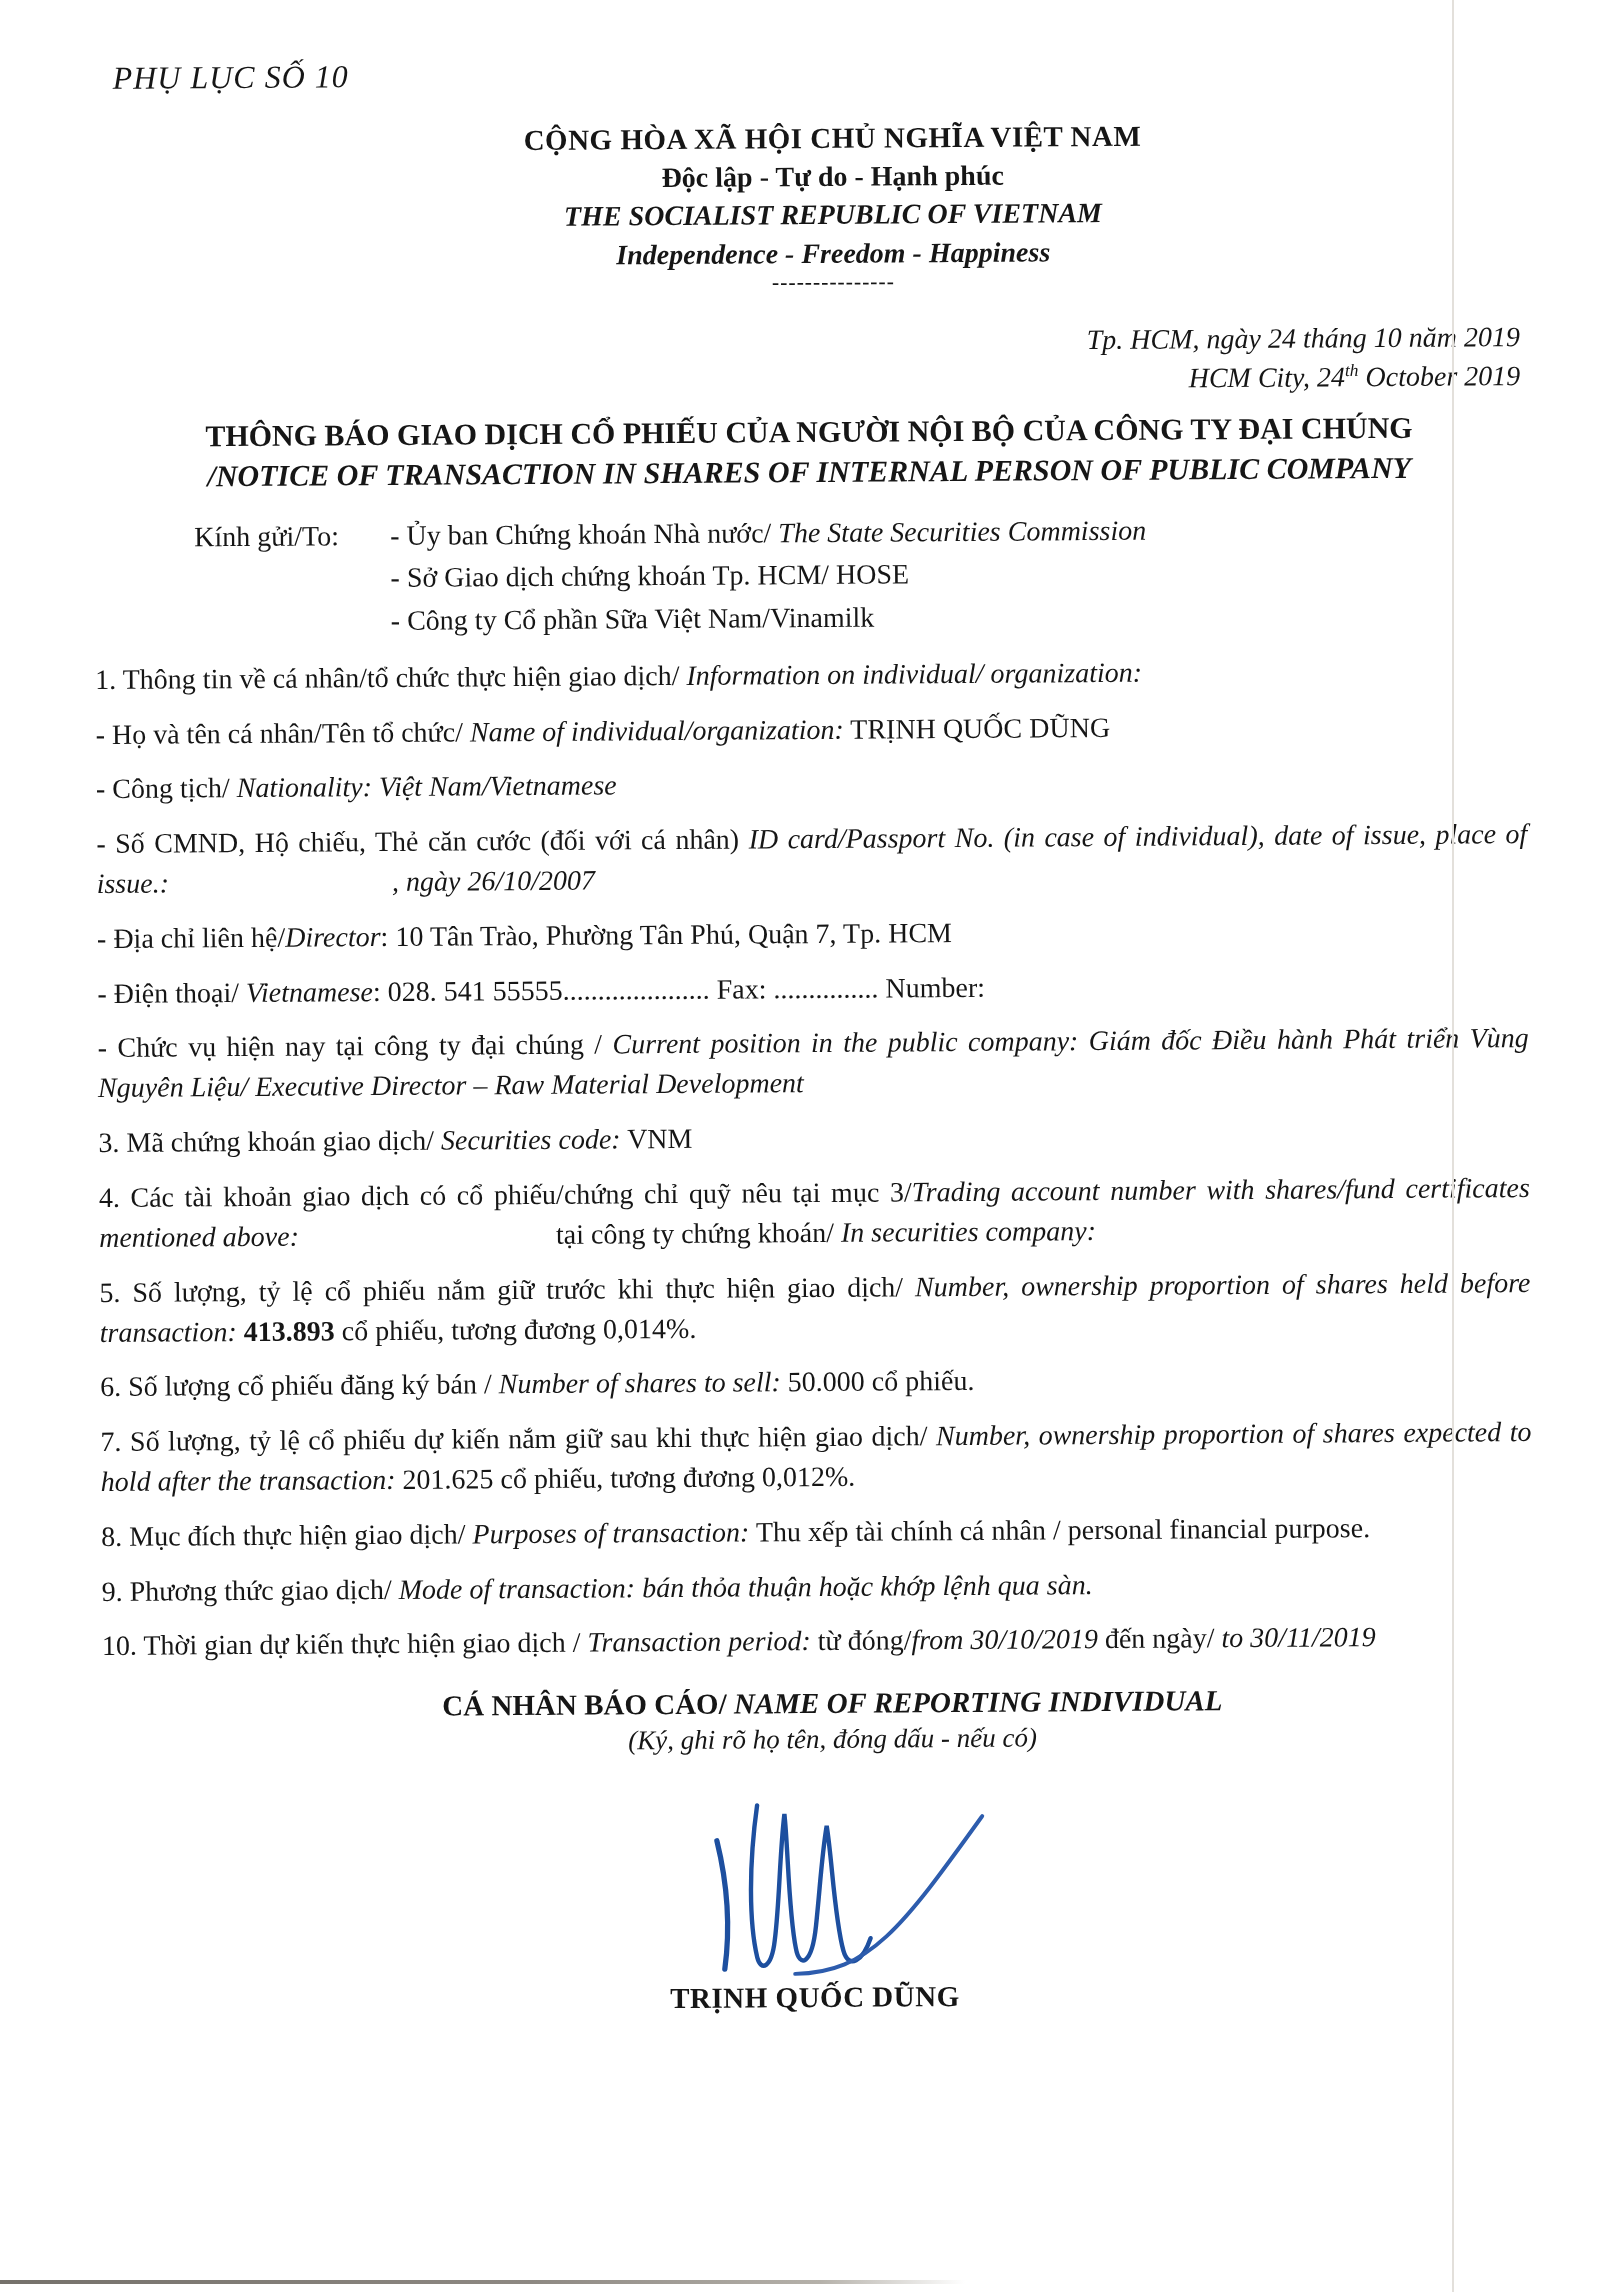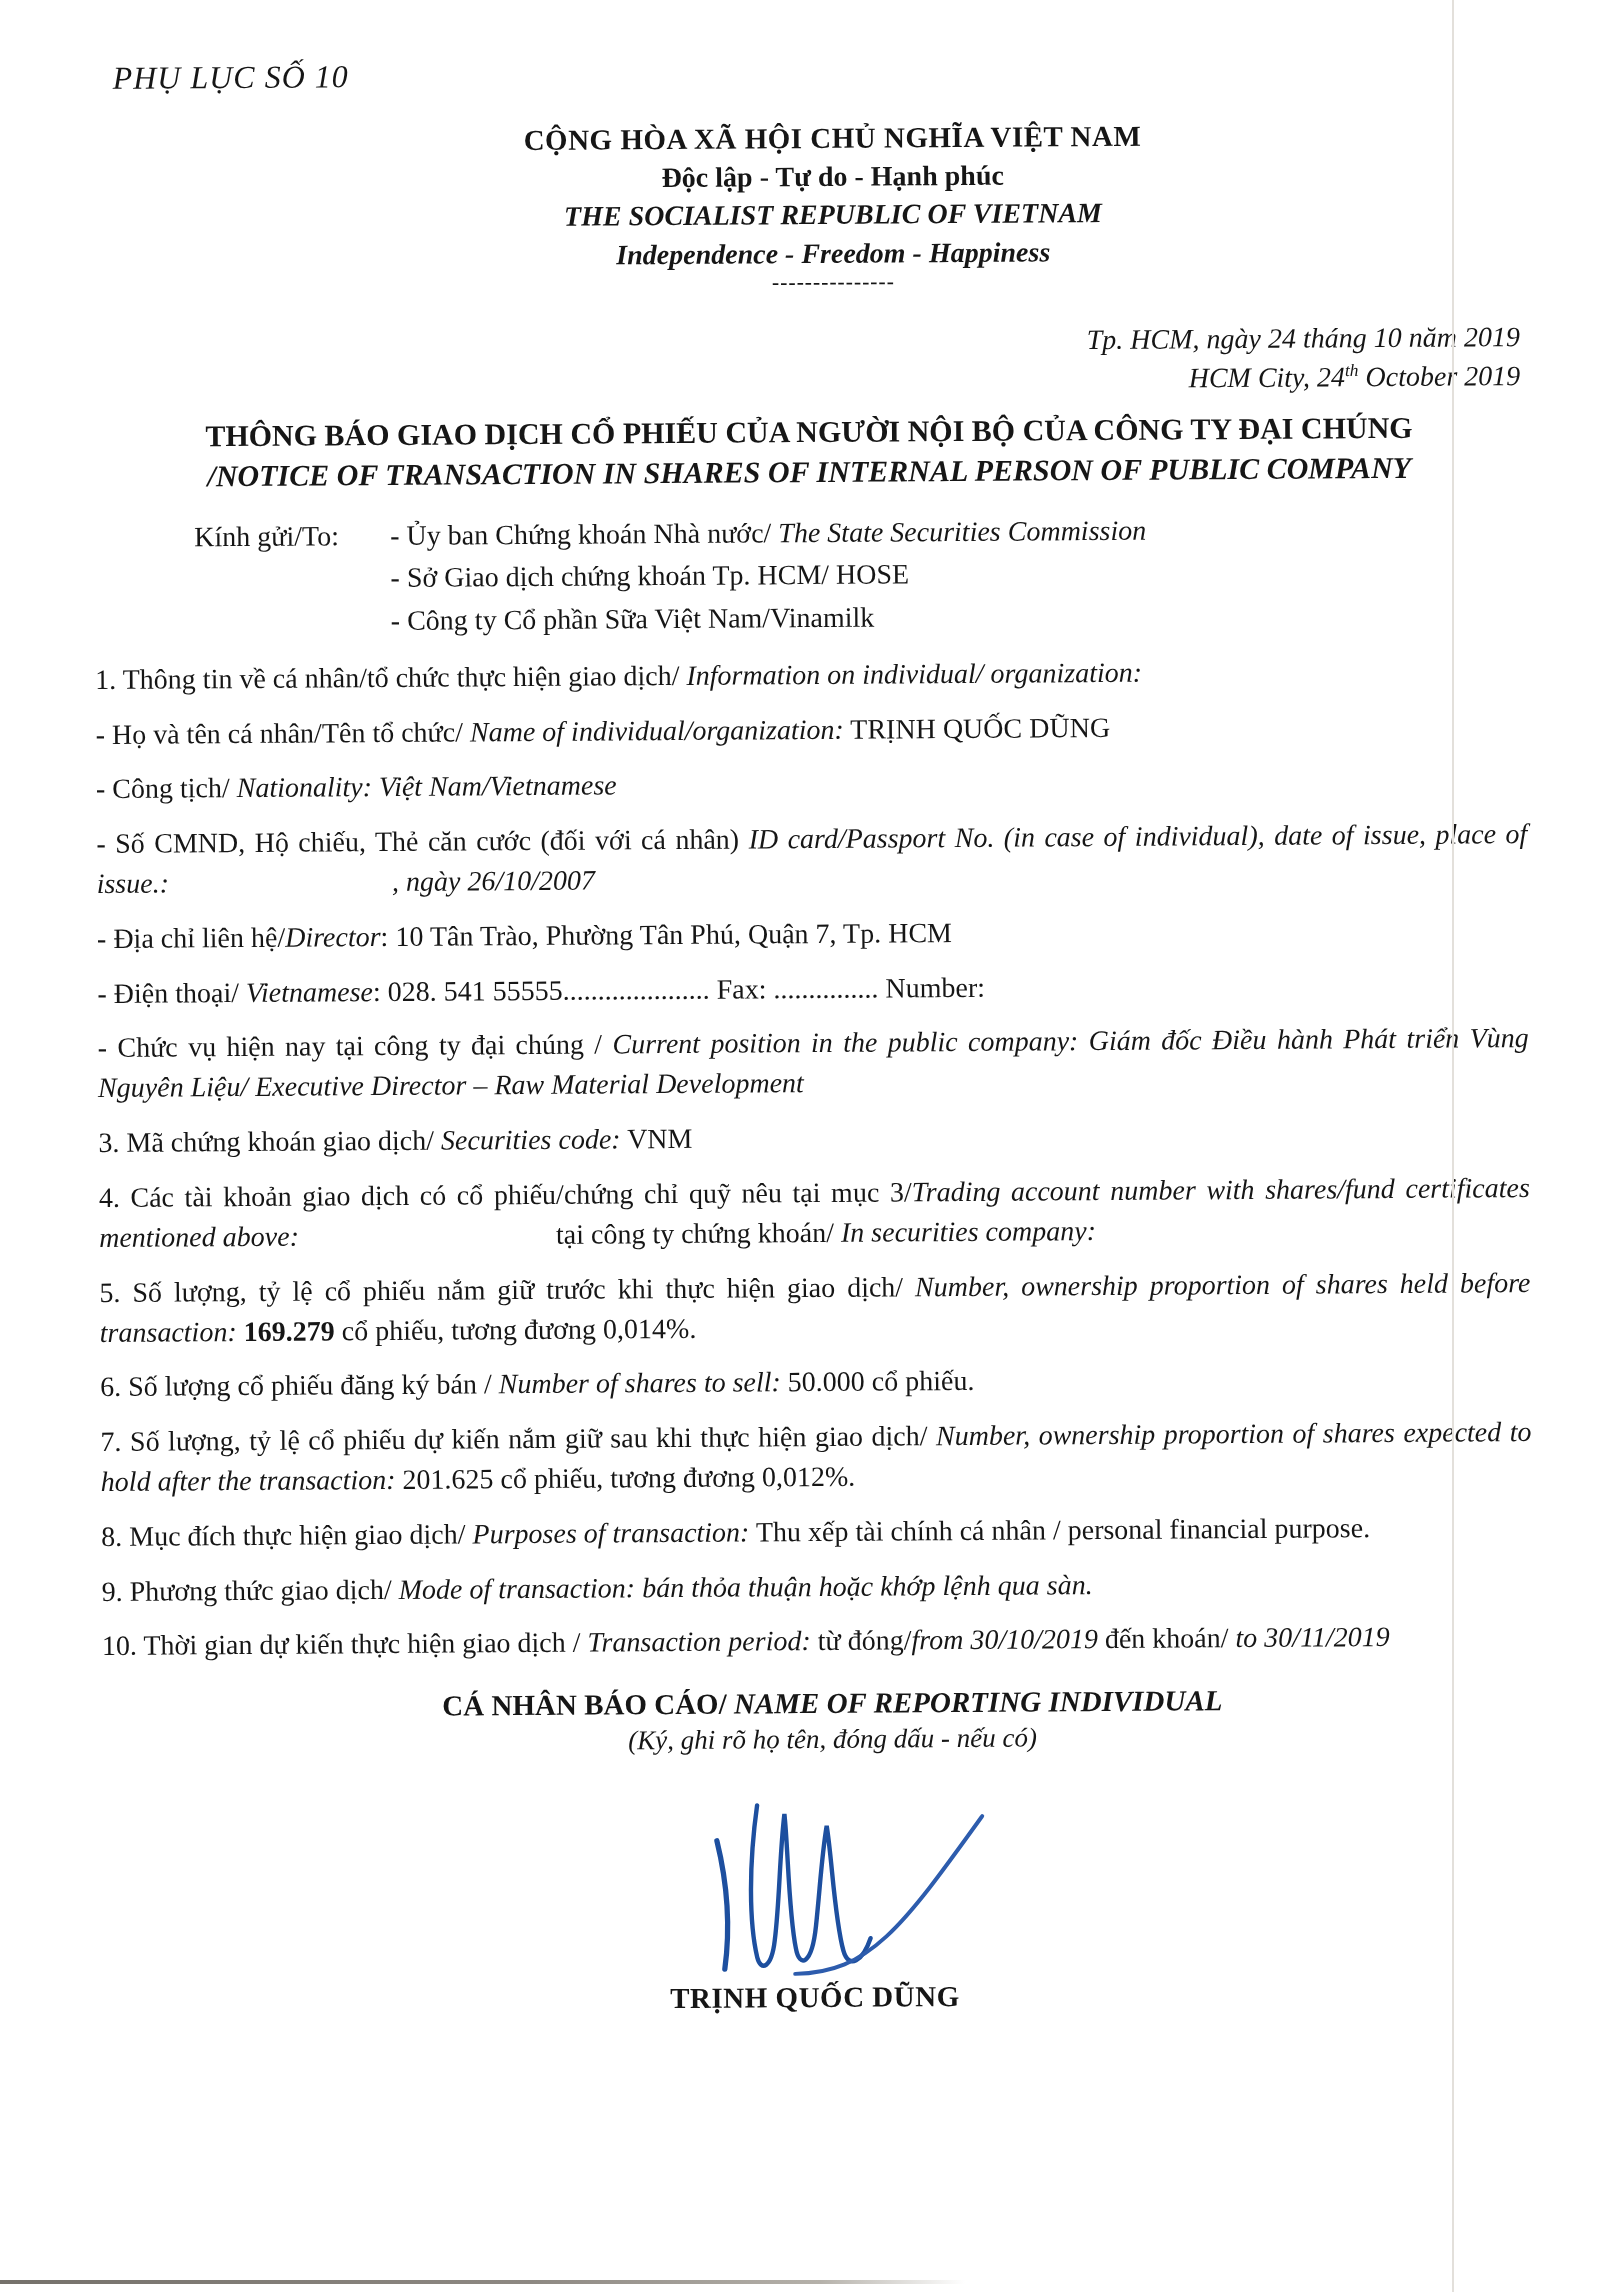--- a/index.html
+++ b/index.html
@@ -90,31 +90,31 @@
   <p class="sec"><span>- Địa chỉ liên hệ/</span><span class="it">Director</span><span>: 10 Tân Trào, Phường Tân Phú, Quận 7, Tp. HCM</span></p>
 
   <p class="sec"><span>- Điện thoại/ </span><span class="it">Vietnamese</span><span>: 028. 541 55555</span><span>.....................</span><span> Fax: </span><span>...............</span><span> Number:</span></p>
 
   <p class="sec"><span>- Chức vụ hiện nay tại công ty đại chúng / </span><span class="it">Current position in the public company: Giám đốc Điều hành Phát triển Vùng Nguyên Liệu/ Executive Director – Raw Material Development</span></p>
 
   <p class="sec"><span>3. Mã chứng khoán giao dịch/ </span><span class="it">Securities code:</span><span> VNM</span></p>
 
   <p class="sec"><span>4. Các tài khoản giao dịch có cổ phiếu/chứng chỉ quỹ nêu tại mục 3/</span><span class="it">Trading account number with shares/fund certificates mentioned above:</span><span class="gap" style="width:257px"></span><span>tại công ty chứng khoán/ </span><span class="it">In securities company:</span></p>
 
-  <p class="sec"><span>5. Số lượng, tỷ lệ cổ phiếu nắm giữ trước khi thực hiện giao dịch/ </span><span class="it">Number, ownership proportion of shares held before transaction:</span><span class="b"> 169.279</span><span> cổ phiếu, tương đương 0,014%.</span></p>
+  <p class="sec"><span>5. Số lượng, tỷ lệ cổ phiếu nắm giữ trước khi thực hiện giao dịch/ </span><span class="it">Number, ownership proportion of shares held before transaction:</span><span class="b"> 413.893</span><span> cổ phiếu, tương đương 0,014%.</span></p>
 
   <p class="sec"><span>6. Số lượng cổ phiếu đăng ký bán / </span><span class="it">Number of shares to sell:</span><span> 50.000 cổ phiếu.</span></p>
 
   <p class="sec"><span>7. Số lượng, tỷ lệ cổ phiếu dự kiến nắm giữ sau khi thực hiện giao dịch/ </span><span class="it">Number, ownership proportion of shares expected to hold after the transaction:</span><span> 201.625 cổ phiếu, tương đương 0,012%.</span></p>
 
   <p class="sec"><span>8. Mục đích thực hiện giao dịch/ </span><span class="it">Purposes of transaction:</span><span> Thu xếp tài chính cá nhân / personal financial purpose.</span></p>
 
   <p class="sec"><span>9. Phương thức giao dịch/ </span><span class="it">Mode of transaction: bán thỏa thuận hoặc khớp lệnh qua sàn.</span></p>
 
-  <p class="sec"><span>10. Thời gian dự kiến thực hiện giao dịch / </span><span class="it">Transaction period:</span><span> từ đóng/</span><span class="it">from 30/10/2019</span><span> đến khoán/ </span><span class="it">to 30/11/2019</span></p>
+  <p class="sec"><span>10. Thời gian dự kiến thực hiện giao dịch / </span><span class="it">Transaction period:</span><span> từ đóng/</span><span class="it">from 30/10/2019</span><span> đến ngày/ </span><span class="it">to 30/11/2019</span></p>
 
   <div class="sign-block">
     <div class="sign-head"><span>CÁ NHÂN BÁO CÁO/ </span><span class="en">NAME OF REPORTING INDIVIDUAL</span></div>
     <div class="sign-note">(Ký, ghi rõ họ tên, đóng dấu - nếu có)</div>
     <div class="sig-wrap">
       <svg width="363" height="211" viewBox="0 0 370 240" aria-hidden="true">
         <g fill="none" stroke="#1d4f9f" stroke-linecap="round">
           <path stroke-width="6" d="M52,82 C62,124 68,172 60,228"></path>
           <path stroke-width="5" d="M98,42 C88,110 88,176 97,215 C101,231 113,228 117,196 C123,150 123,100 129,52 C133,92 133,165 141,205 C145,228 159,224 164,180 C169,136 171,100 177,66 C183,105 185,170 195,208 C201,230 217,220 226,194"></path>
           <path stroke-width="4.5" stroke="#2d5cad" d="M140,234 C225,233 262,182 354,56"></path>

